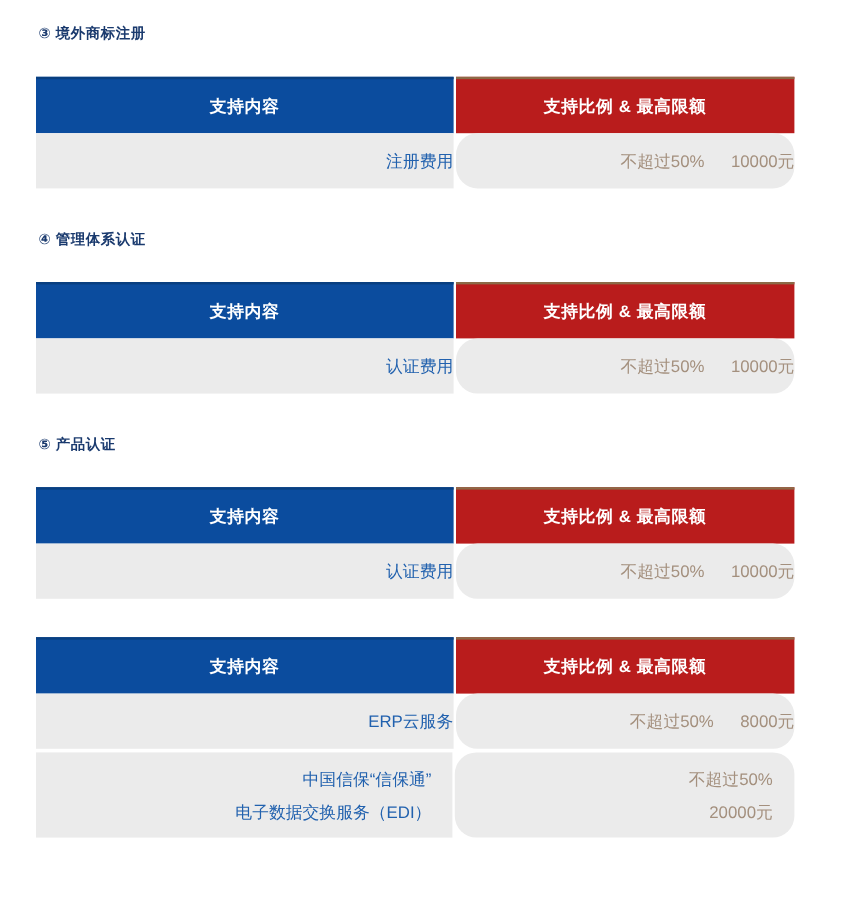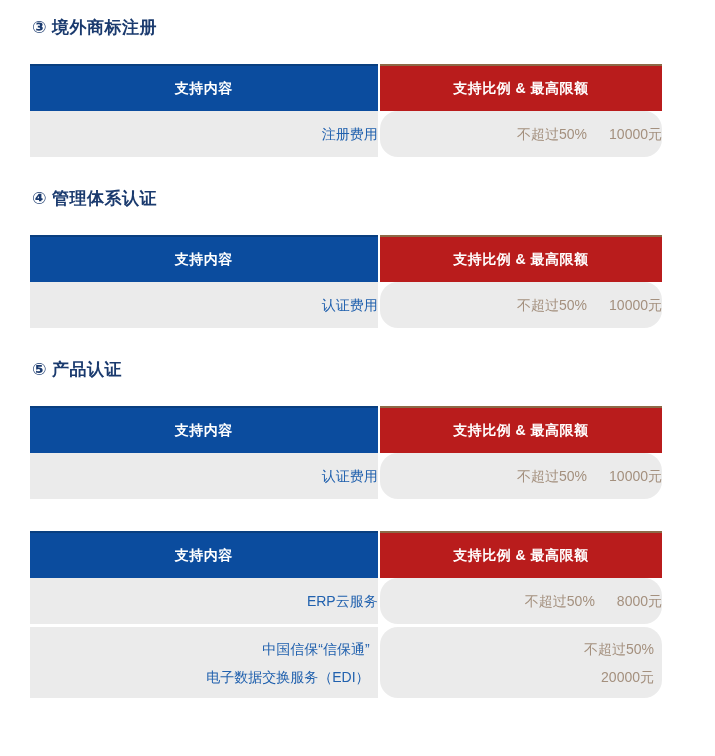--- a/index.html
+++ b/index.html
@@ -12,21 +12,21 @@
   .page {
     width: 715px;
     height: 756px;
     background: #ffffff;
     padding: 18px 18px 14px 30px;
     overflow: hidden;
   }
   .section { margin: 0 0 32px 0; }
   .heading {
     margin: 0 2px 26px 2px;
-    font-size: 17px;
+    font-size: 12px;
     line-height: 20px;
     font-weight: bold;
     color: #1a3a6e;
     letter-spacing: 0.5px;
   }
   .support-table { width: 632px; }
   .thead { display: flex; gap: 2px; }
   .th {
     height: 47px;
     display: flex;
@@ -54,21 +54,21 @@
     flex-direction: column;
     align-items: flex-end;
     justify-content: center;
     font-size: 14px;
     background: #ebebeb;
     line-height: 28px;
   }
   .cell-content { width: 367px; color: #2161ae; }
   .cell-value { width: 298px; color: #a4907e; border-radius: 18px; }
   .trow-single .cell { min-height: 46px; }
-  .trow-tall .cell { min-height: 71px; padding: 6px 8px; }
+  .trow-tall .cell { min-height: 71px; padding: 6px 18px; }
   .value-inline .amount { margin-left: 22px; }
 </style>
 </head>
 <body>
 
 <div class="page">
 
   <section class="section">
     <h2 class="heading">③ 境外商标注册</h2>
     <div class="support-table">

